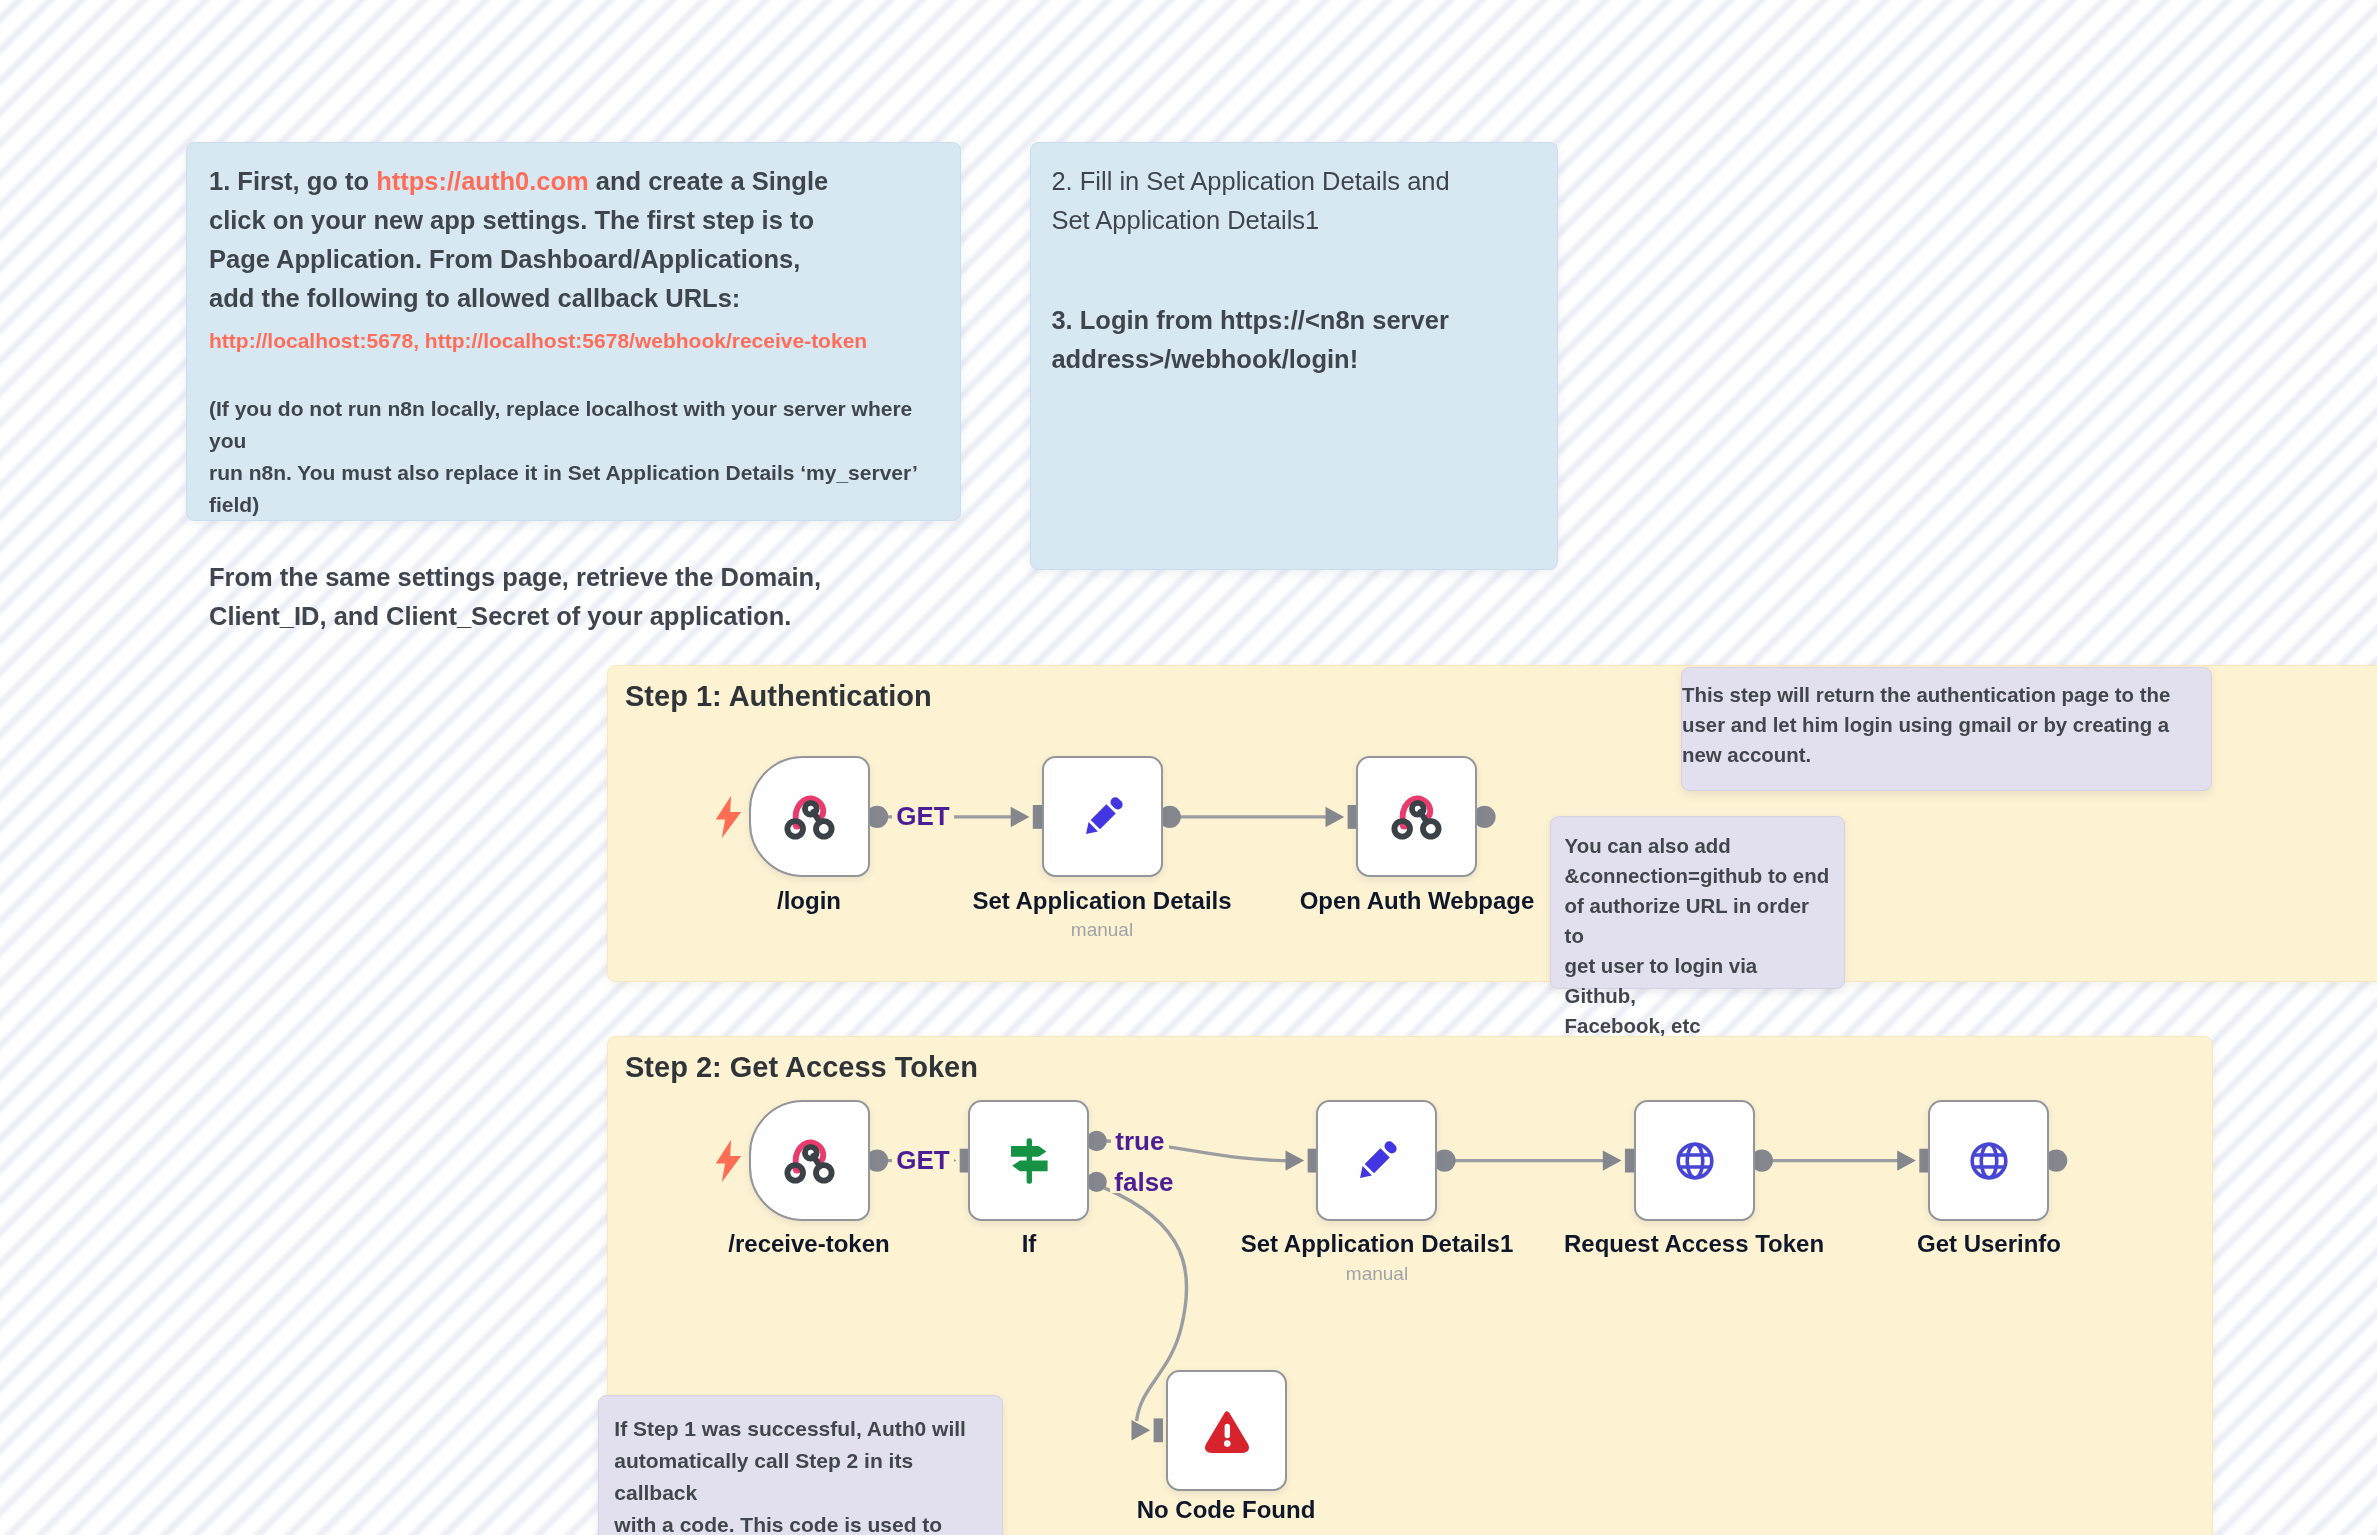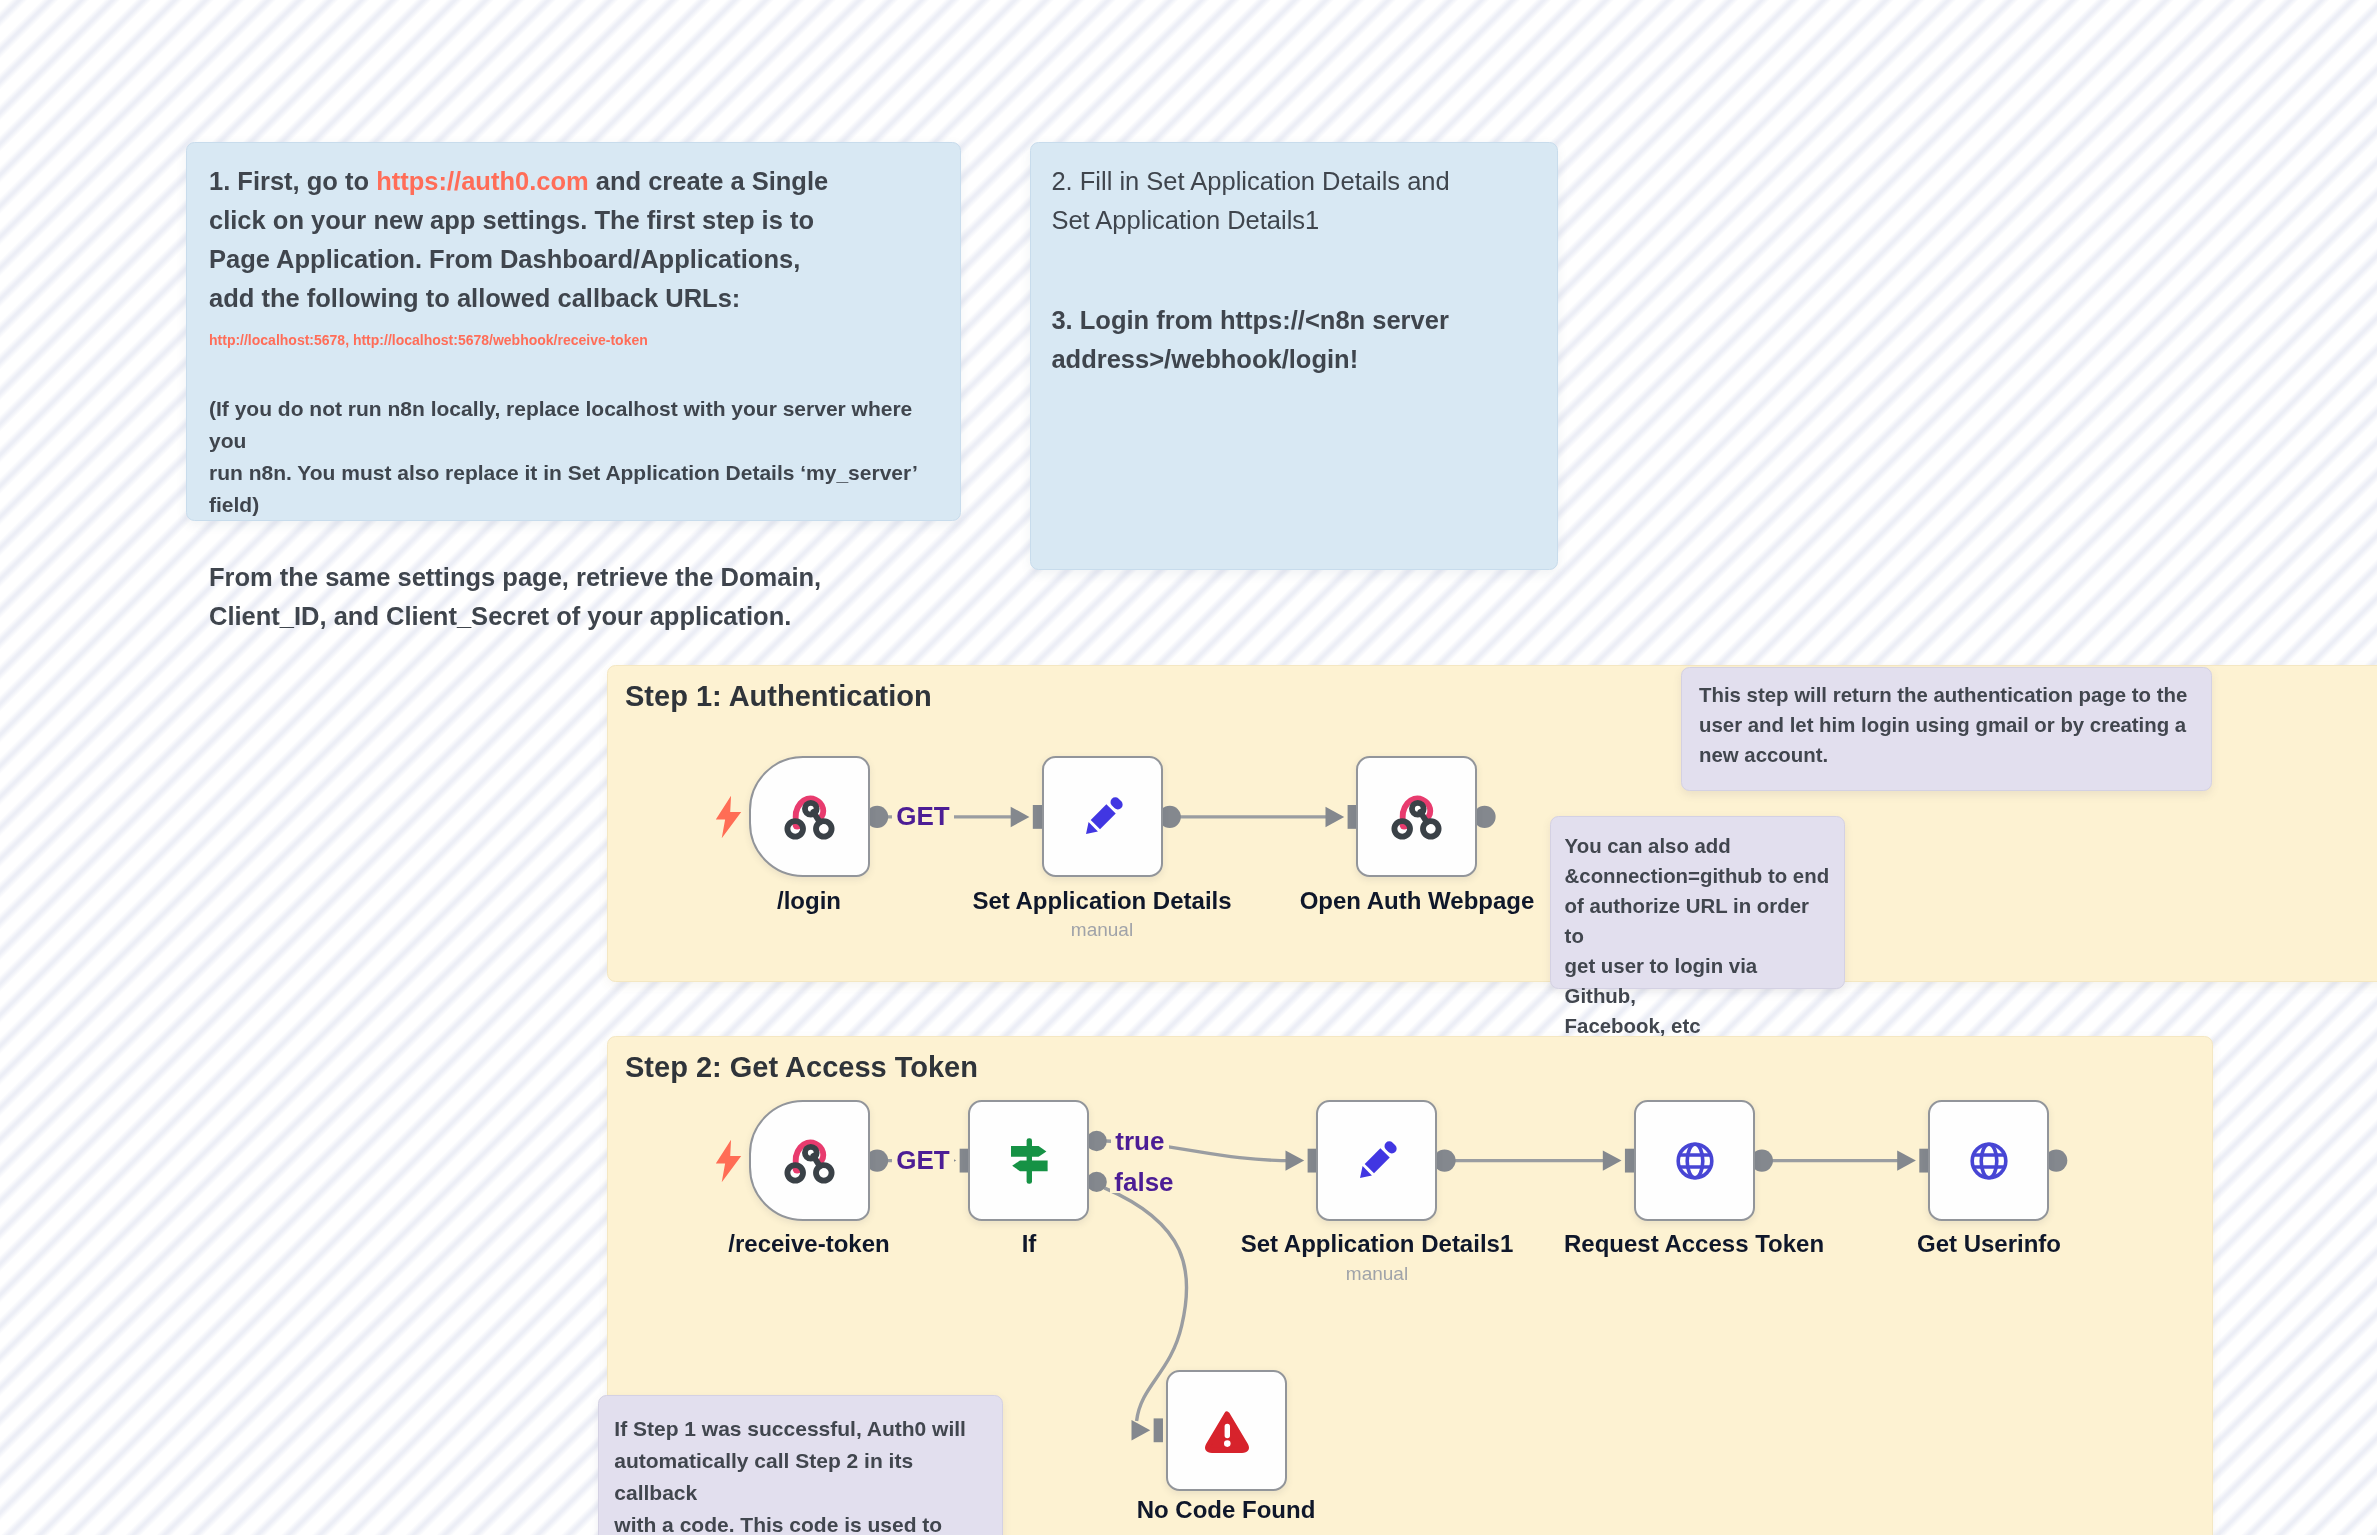--- a/index.html
+++ b/index.html
@@ -9,29 +9,29 @@
     background:repeating-linear-gradient(135deg,#ffffff 0px,#ffffff 7.7px,#eceef6 12.8px,#eceef6 14.5px,#ffffff 19.6px,#ffffff 22px);
   }
   .note{position:absolute;border-radius:8.5px;box-sizing:border-box;}
   .note.blue{background:#d8e8f3;border:0.9px solid #c8dcec;box-shadow:0 3.4px 10.2px rgba(70,90,120,.08);z-index:1;}
   .note.yellow{background:#fdf2d2;border:0.9px solid #f4e7c2;box-shadow:0 3.4px 10.2px rgba(120,100,50,.07);z-index:1;}
   .note.purple{background:#e2dfee;border:0.9px solid #d4d1e3;box-shadow:0 3.4px 8.5px rgba(80,80,110,.10);z-index:2;}
   .blue-text{color:#3f454d;font-size:25.5px;line-height:39px;font-weight:600;}
   .blue1{padding:19px 22px;}
   .blue2{padding:19px 20.4px;}
   .coral{color:#ff6d58;}
-  .urls{font-size:14px;line-height:25.5px;font-weight:600;color:#ff6d58;margin-top:10.2px;}
+  .urls{font-size:21px;line-height:25.5px;font-weight:600;color:#ff6d58;margin-top:10.2px;}
   .paren{font-size:21px;line-height:32px;font-weight:600;color:#3f454d;margin-top:39px;}
   .paren b{font-weight:800;}
   .p3{margin-top:37px;}
   .blue2 .item2{font-weight:500;}
   .blue2 .item3{font-weight:800;margin-top:61px;}
   .note-title{font-size:29px;font-weight:700;color:#2f343a;padding:13.6px 17px;}
   .purple-text{font-size:20.4px;line-height:30px;font-weight:700;color:#41464e;}
-  .pA{padding:12px 17px;}
+  .pA{padding:12px 0;}
   .pB{padding:13.6px 13.6px;}
   .pC{padding:17px 15.3px;font-size:21px;line-height:32px;}
   .node{position:absolute;width:121px;height:121px;background:#fefefe;border:2.1px solid #92959a;
         border-radius:13.6px;z-index:4;display:flex;align-items:center;justify-content:center;
         box-shadow:0 2.6px 7.7px rgba(60,70,90,.10);box-sizing:border-box;}
   .node.trigger{border-radius:54px 13.6px 13.6px 54px;}
   .nicon{width:65px;height:65px;}
   .nicon.small{width:60px;height:60px;}
   .nlabel{position:absolute;transform:translateX(-50%);white-space:nowrap;z-index:4;
           font-size:24px;font-weight:600;color:#0f172a;}

